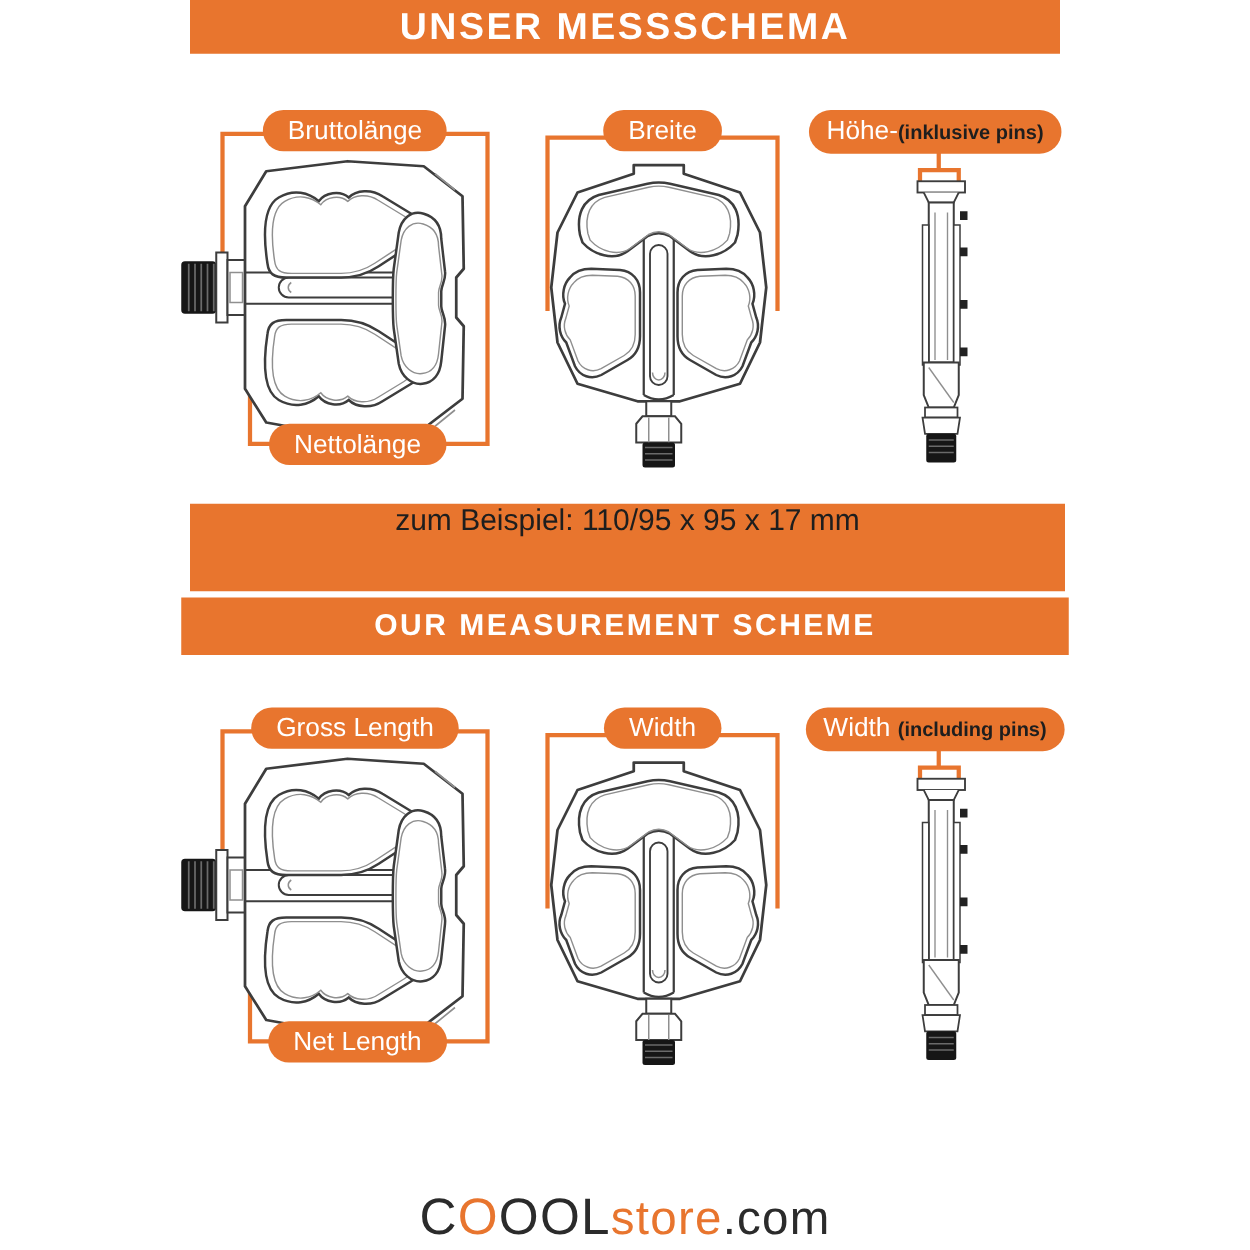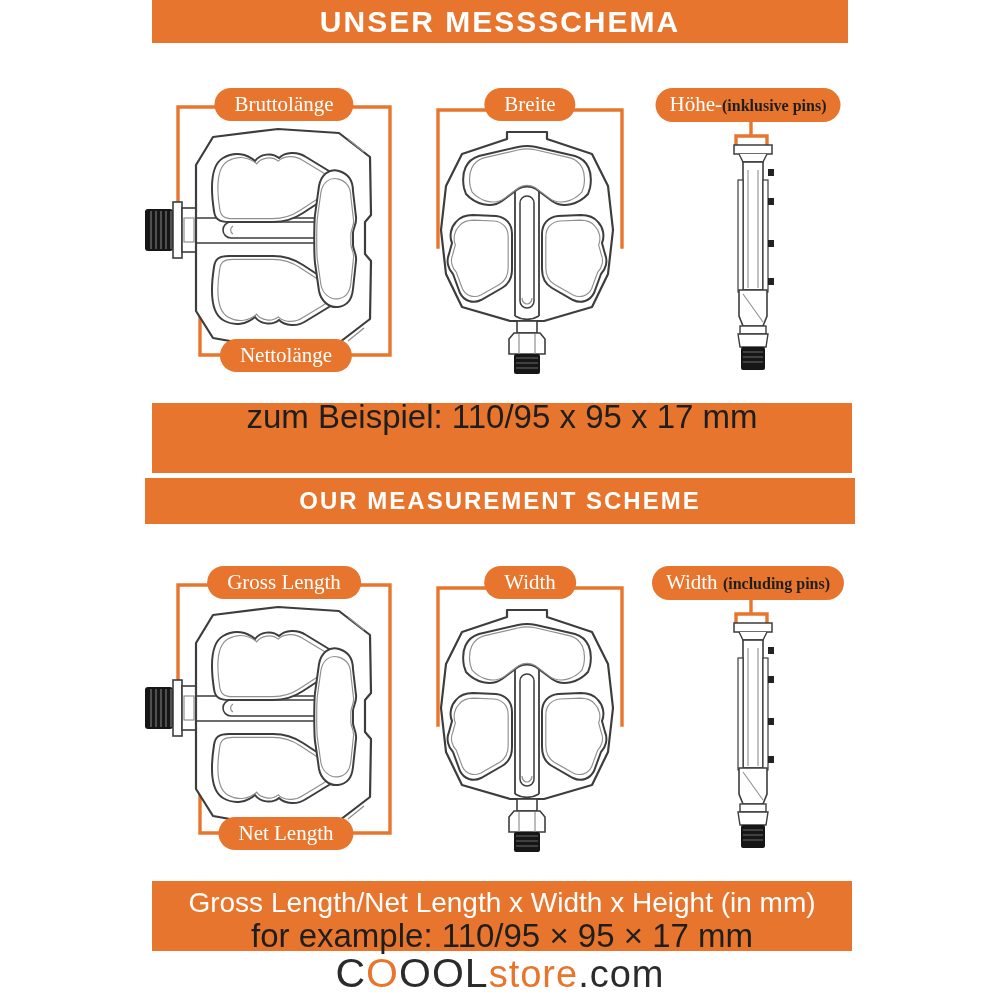--- a/index.html
+++ b/index.html
@@ -7,28 +7,28 @@
   body { font-family:"Liberation Sans", sans-serif; }
   #stage { position:relative; width:919px; height:1000px; background:#fff; overflow:hidden;border-radius:13px; }
 
   .banner { position:absolute; background:var(--accent); color:#fff; text-align:center;
             font-weight:bold; letter-spacing:2px; }
   .banner.title { font-size:30px; line-height:43px; }
   .banner.title2 { font-size:24px; line-height:46px; }
 
   .formula { position:absolute; background:var(--accent); text-align:center; white-space:nowrap; }
   .formula .l1 { color:#fff; font-size:28px; line-height:38px; margin-top:3px; }
-  .formula .l2 { color:var(--ink); font-size:33px; line-height:28px; }
+  .formula .l2 { color:var(--ink); font-size:24px; line-height:28px; }
 
   .section { position:absolute; left:0; width:1000px; height:310px; }
   .section svg.art { position:absolute; left:0; top:0; width:1000px; height:310px; }
 
   .pill { position:absolute; transform:translateX(-50%); background:var(--accent); color:#fff;
           border-radius:18px; font-size:21px; line-height:27px; padding:3px 20px;
-          white-space:nowrap; text-align:left;font-family:Liberation Serif, serif; }
+          white-space:nowrap; text-align:left; }
   .pill .note { color:var(--ink); font-size:16px; font-weight:bold; }
 
   .footer { position:absolute; left:0; top:950px; width:1000px; text-align:center;
             font-size:41px; letter-spacing:1px; color:#2b2b2b; font-weight:normal; }
   .footer .orange { color:var(--accent); }
   .footer .small { font-size:38px; }
 </style>
 </head>
 <body>
 
@@ -182,22 +182,18 @@
       <span>Width</span>
     </div>
     <div class="pill" style="left:748px; top:3px; padding:3px 14px;">
       <span>Width </span><span class="note">(including pins)</span>
     </div>
     <div class="pill" style="left:286px; top:254px;">
       <span>Net Length</span>
     </div>
   </div>
 
-  <div class="formula" style="left:152px; top:881px; width:700px; height:70px;">
-    <div class="l1">Gross Length/Net Length x Width x Height (in mm)</div>
-    <div class="l2">for example: 110/95 × 95 × 17 mm</div>
-  </div>
 
   <div class="footer">
     <span>C</span><span class="orange">O</span><span>O</span><span>O</span><span>L</span><span class="orange small">store</span><span class="small">.</span><span class="small">com</span>
   </div>
 
 </div>
 
 </body></html>

